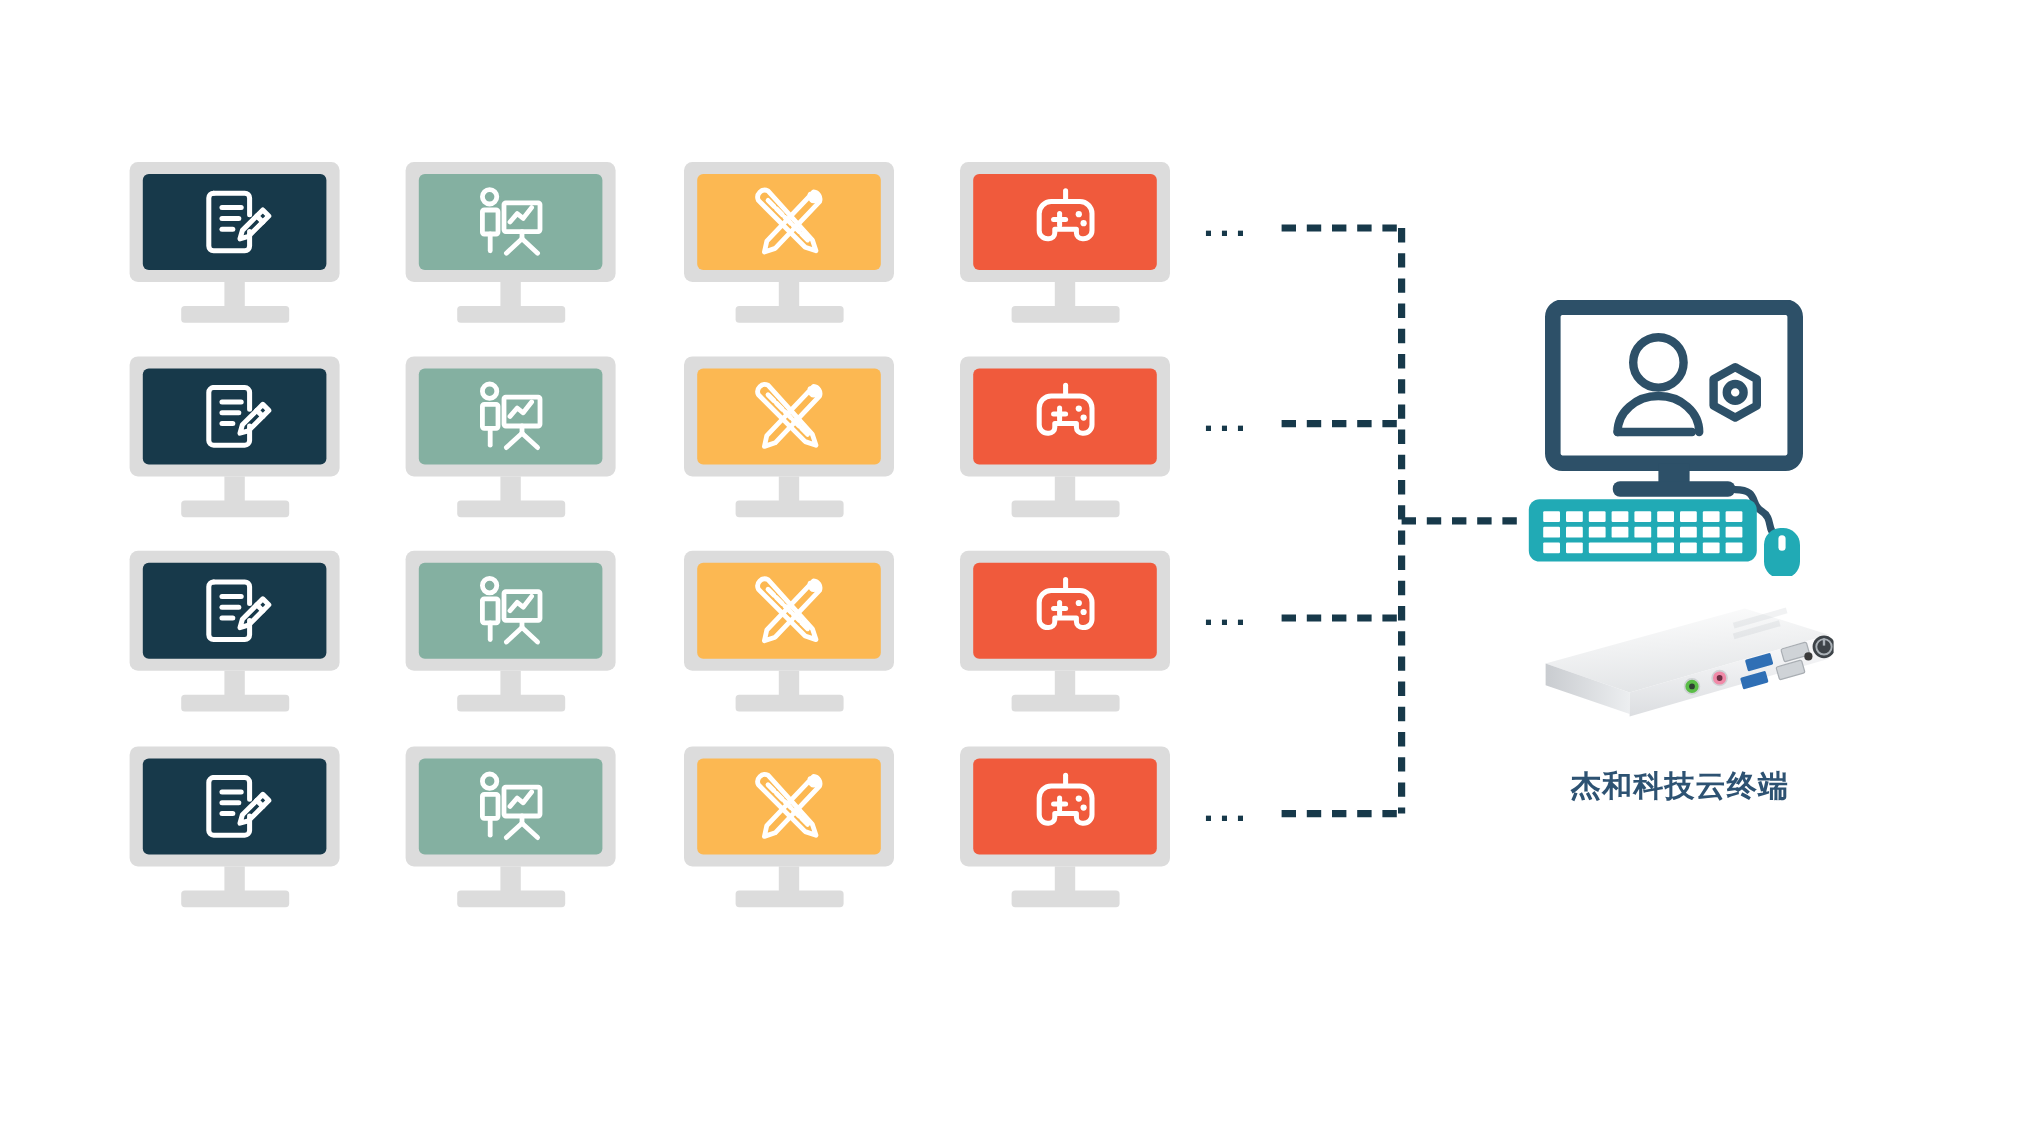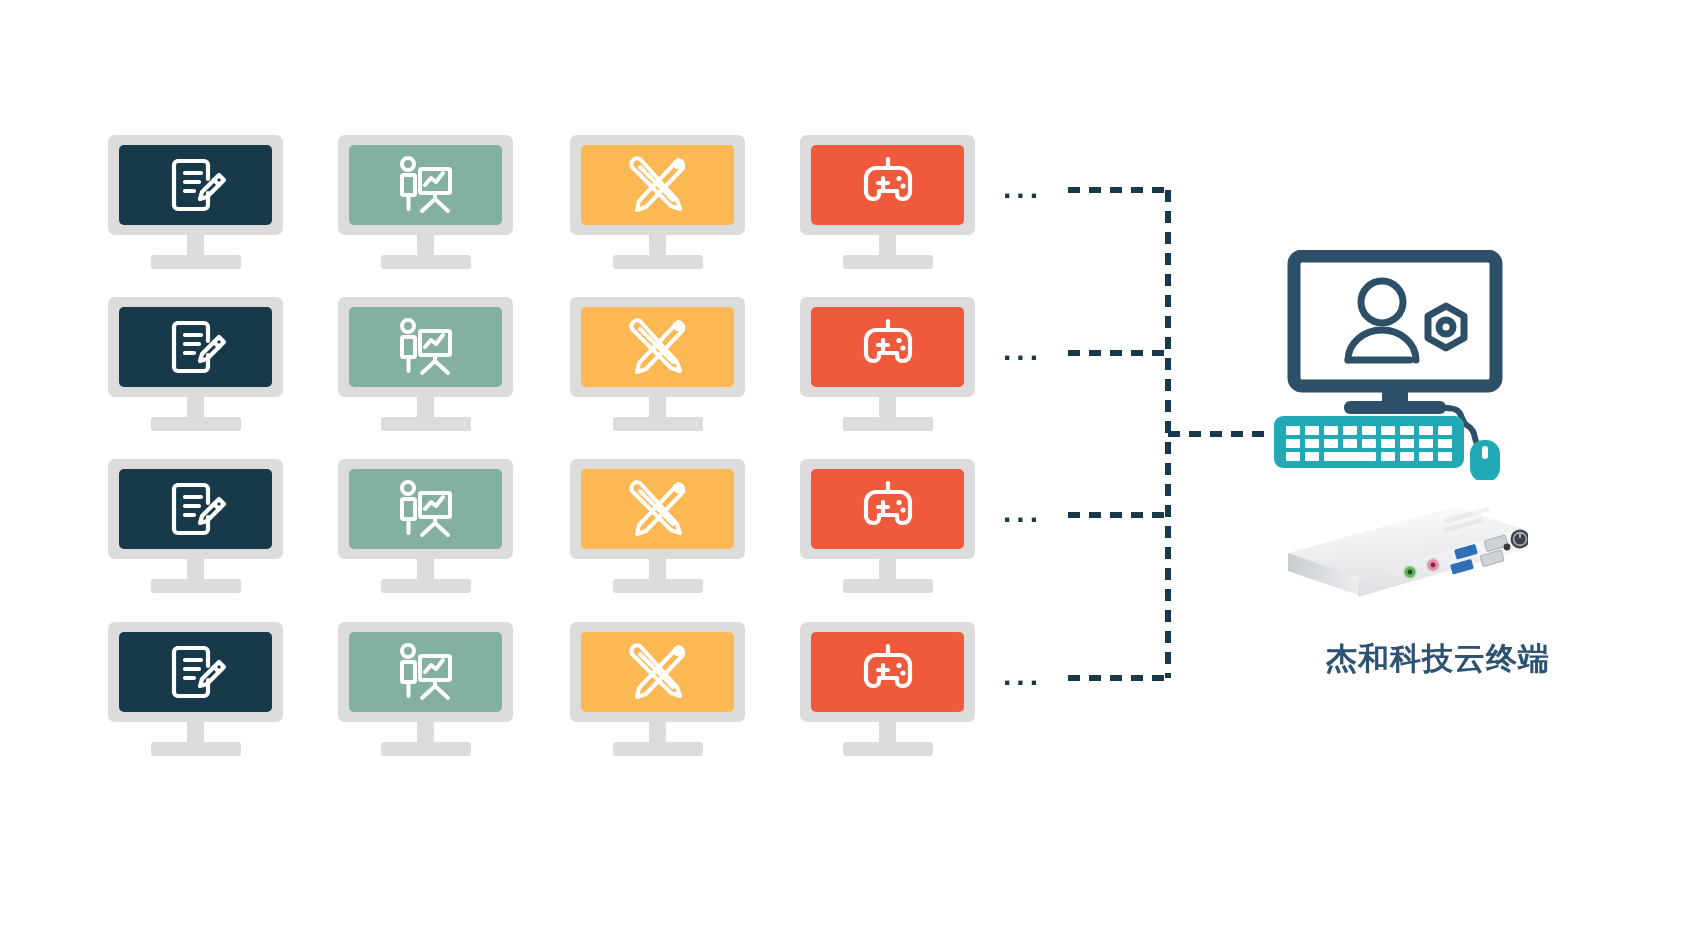--- a/index.html
+++ b/index.html
@@ -94,22 +94,22 @@
     left: 1258px;
     top: 495px;
     width: 270px;
     height: 130px;
   }
   #server-label {
     position: absolute;
     left: 1250px;
     top: 638px;
     width: 300px;
-    text-align: right;
-    font-size: 31px;
+    text-align: center;
+    font-size: 25px;
     font-weight: 700;
     color: #2d5272;
     font-family: "DejaVu Sans", "Liberation Sans", sans-serif;
     letter-spacing: 1px;
     white-space: nowrap;
   }
 </style>
 </head>
 <body>
 

